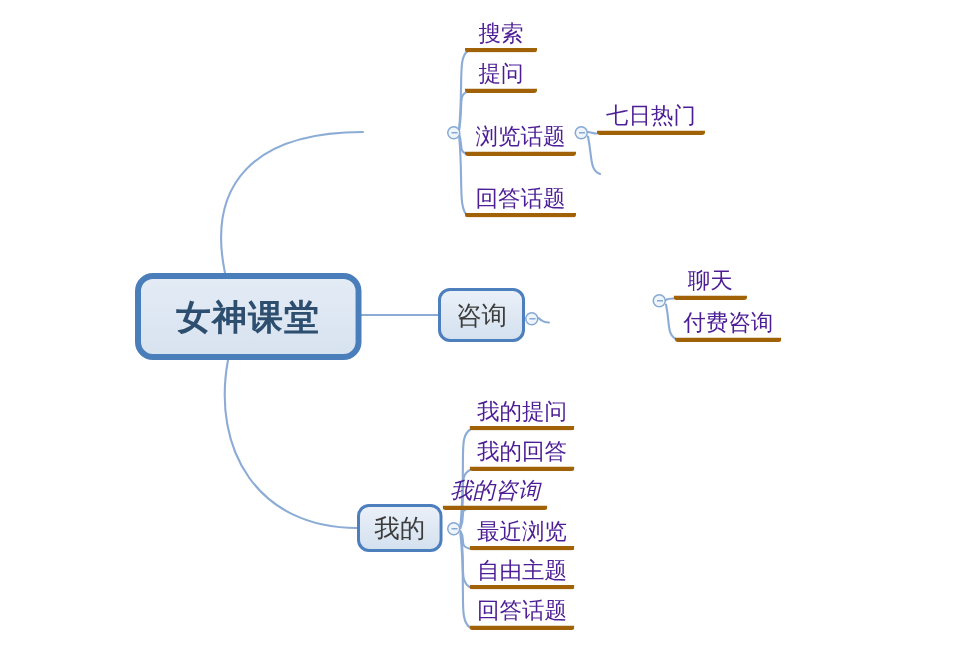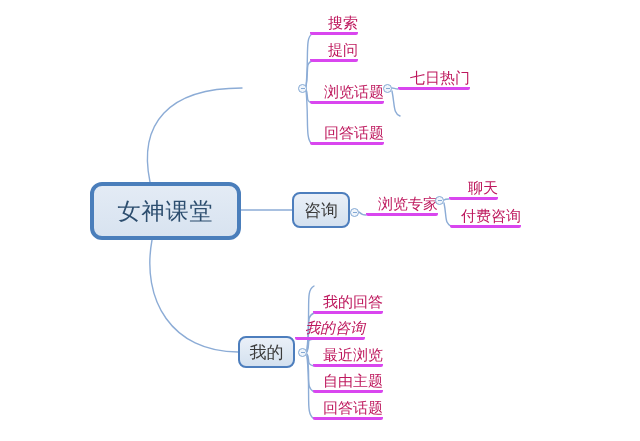--- a/index.html
+++ b/index.html
@@ -8,39 +8,39 @@
   svg.links{position:absolute;left:0;top:0;width:640px;height:441px;pointer-events:none;}
   svg.links path{fill:none;stroke:#8cacd6;stroke-width:1.4;stroke-linecap:round;}
 
   
   .root-node{
     position:absolute;left:90px;top:182px;width:151px;height:58px;
     box-sizing:border-box;
     background:linear-gradient(180deg,#e3ebf5 0%,#d8e3f0 100%);
     border:4px solid #4a7ebb;border-radius:12px;
     display:flex;align-items:center;justify-content:center;
-    font-size:23px;font-weight:normal;color:#2d4e6f;letter-spacing:1px;
+    font-size:23px;font-weight:bold;color:#2d4e6f;letter-spacing:1px;
   }
   
   .box-node{
     position:absolute;box-sizing:border-box;
     background:linear-gradient(180deg,#eaf0f8 0%,#d4e1ef 100%);
     border:2px solid #4d7ebd;border-radius:8px;
     display:flex;align-items:center;justify-content:center;
     font-size:17px;color:#3c3c3c;
   }
   .box-home{left:242px;top:70px;width:56px;height:35px;}
   .box-consult{left:292px;top:192px;width:58px;height:36px;}
   .box-mine{left:238px;top:336px;width:57px;height:32px;}
 
   
   .leaf{
     position:absolute;height:19px;box-sizing:content-box;
-    border-bottom:3px solid #d946ef;border-radius:2px;
-    font-size:15px;color:#be185d;line-height:19px;text-align:right;
+    border-bottom:3px solid #a16207;border-radius:2px;
+    font-size:15px;color:#4c1d95;line-height:19px;text-align:center;
     white-space:nowrap;
   }
 
   
   .collapse{
     position:absolute;width:9px;height:9px;box-sizing:border-box;
     border:1px solid #84a9d4;border-radius:50%;background:#f0f5fb;
     display:flex;align-items:center;justify-content:center;
   }
   .collapse .bar{width:4px;height:1px;background:#84a9d4;}
@@ -80,24 +80,24 @@
 
   <div class="box-node box-consult">咨询</div>
   <div class="box-node box-mine">我的</div>
 
   <div class="leaf" style="left:310px;top:13px;width:48px;">搜索</div>
   <div class="leaf" style="left:310px;top:40px;width:48px;">提问</div>
   <div class="leaf" style="left:310px;top:82px;width:74px;">浏览话题</div>
   <div class="leaf" style="left:398px;top:68px;width:72px;">七日热门</div>
   <div class="leaf" style="left:310px;top:123px;width:74px;">回答话题</div>
 
-  <div class="leaf" style="left:366px;top:194px;width:72px;">浏览专家</div>
   <div class="leaf" style="left:449px;top:178px;width:49px;">聊天</div>
   <div class="leaf" style="left:450px;top:206px;width:71px;">付费咨询</div>
 
+  <div class="leaf" style="left:313px;top:265px;width:70px;">我的提问</div>
   <div class="leaf" style="left:313px;top:292px;width:70px;">我的回答</div>
   <div class="leaf" style="left:295px;top:318px;width:70px;font-style:italic;">我的咨询</div>
   <div class="leaf" style="left:313px;top:345px;width:70px;">最近浏览</div>
   <div class="leaf" style="left:313px;top:371px;width:70px;">自由主题</div>
   <div class="leaf" style="left:313px;top:398px;width:70px;">回答话题</div>
 
   <div class="collapse" style="left:298px;top:84px;">
     <span class="bar"></span>
   </div>
   <div class="collapse" style="left:383px;top:84px;">

